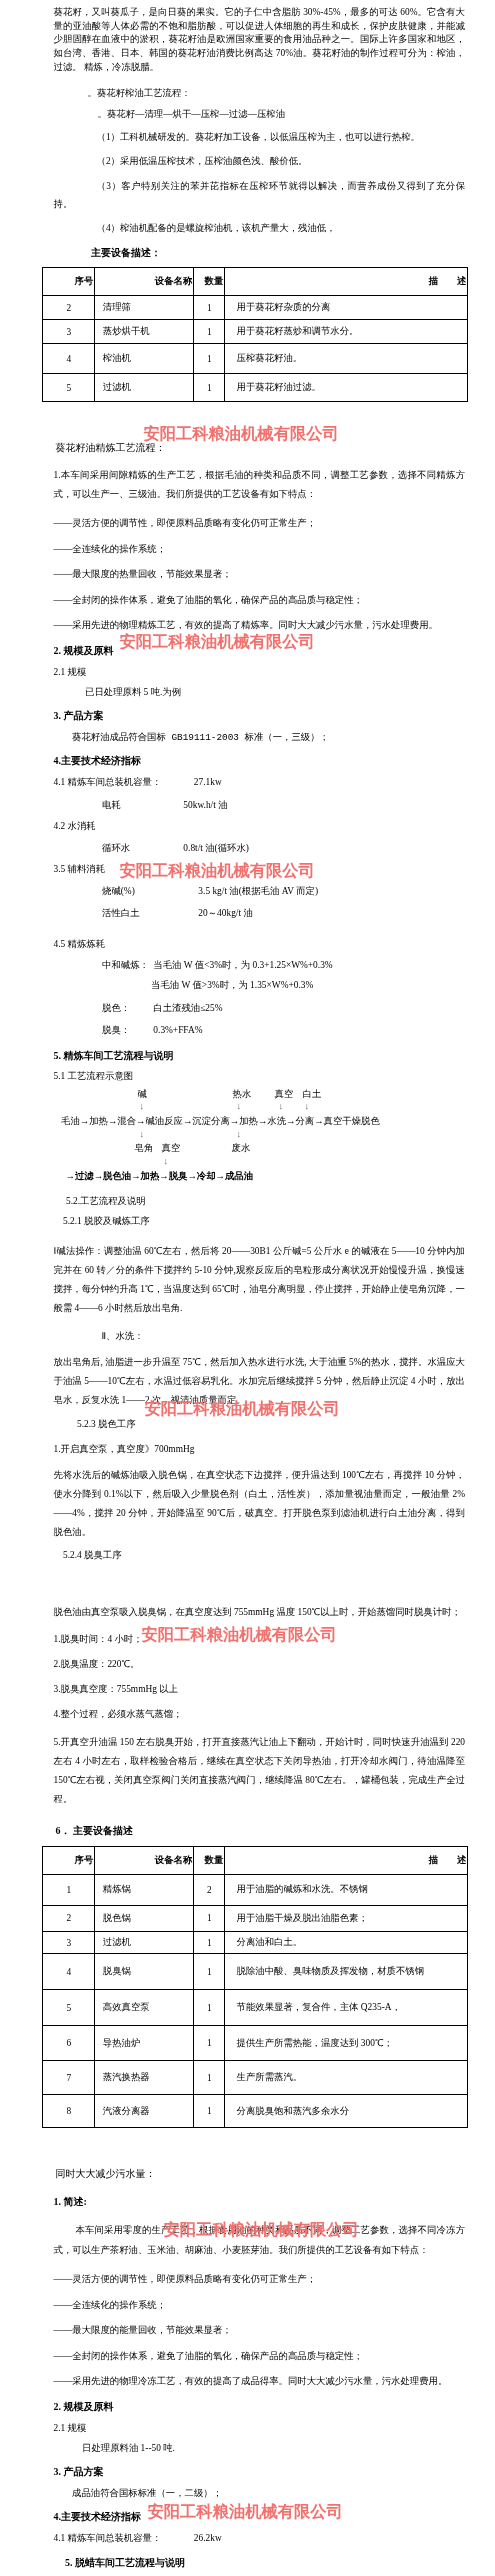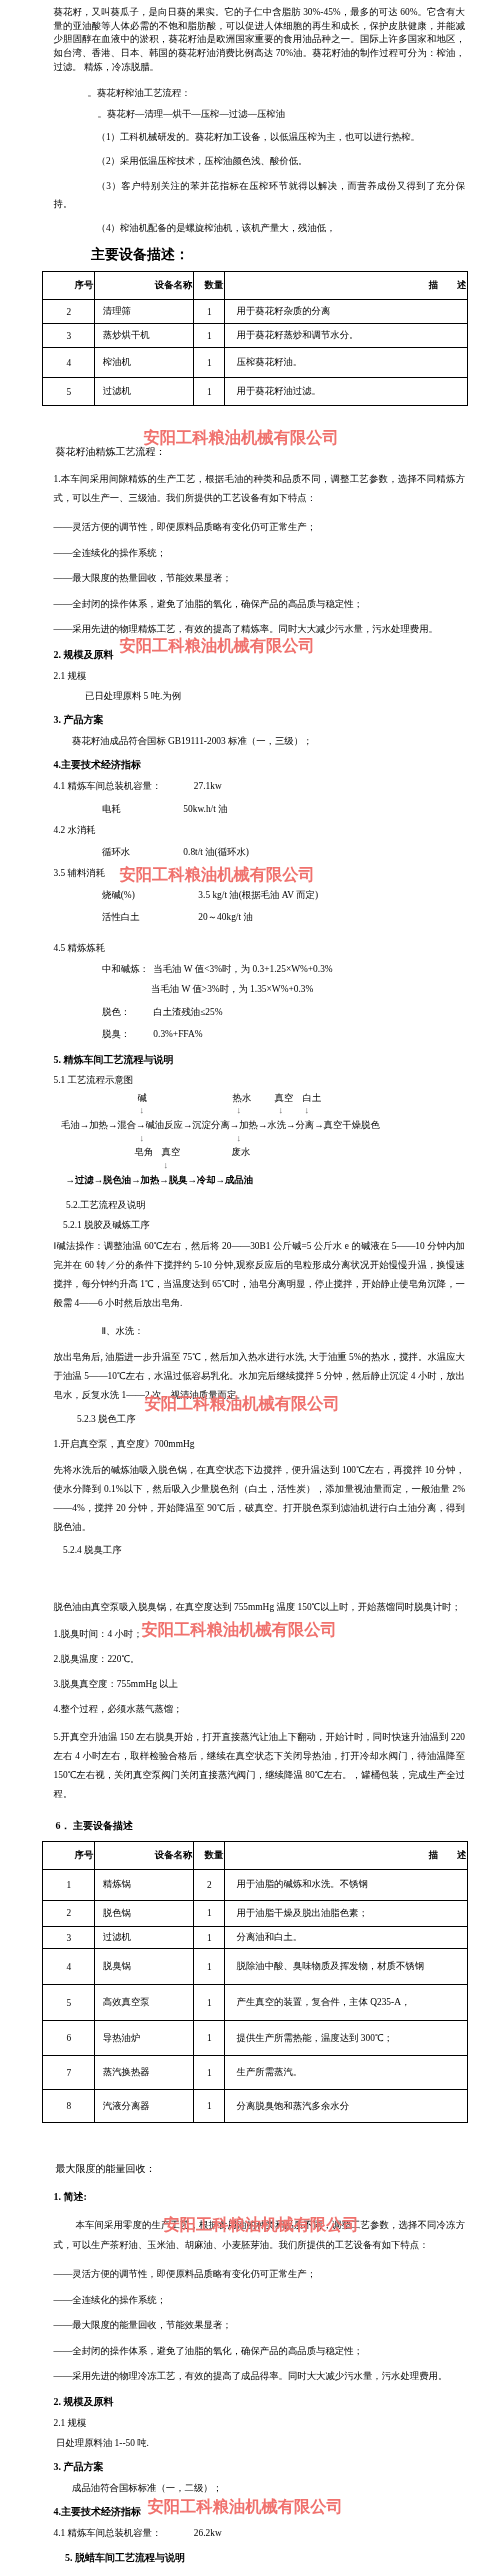--- a/index.html
+++ b/index.html
@@ -5,21 +5,21 @@
   html,body{margin:0;padding:0;background:#fff;}
   .page{position:relative;width:496px;height:2576px;background:#fff;overflow:hidden;
         font-family:"Liberation Serif",serif;color:#000;}
   .content{padding:0 31px 0 36px;font-size:9.4px;}
   .t-center{text-align:center;}
   .doc-title{padding-top:8.8px;font-size:10px;font-weight:bold;}
   .p1{margin:6.3px 0 0 17.5px;line-height:13.6px;text-align:justify;}
   .bullet1{margin:12.5px 0 0 17.5px;text-indent:34px;line-height:13.8px;}
   .bullet2{margin:7.5px 0 0 17.5px;text-indent:44px;line-height:13.8px;}
   .item{margin:6.3px 0 0 17.5px;text-indent:43px;line-height:18px;text-align:justify;}
-  .equip-h{margin:8.8px 0 0 55px;font-weight:bold;font-size:14px;}
+  .equip-h{margin:8.8px 0 0 55px;font-weight:bold;font-size:10px;}
   table.tbl{border-collapse:collapse;margin:7.5px 0 0 6.3px;table-layout:fixed;width:413px;}
   table.tbl th,table.tbl td{border:0.6px solid #000;font-size:9.4px;vertical-align:middle;}
   table.tbl{border:1.3px solid #000;}
   table.tbl th{font-weight:bold;white-space:pre;text-align:right;height:25px;}
   td.c{text-align:center;}
   td.n{text-align:left;padding-left:7.5px;}
   td.d{text-align:left;padding-left:11.3px;}
   .col-no{width:49px;}.col-name{width:96px;}.col-qty{width:28px;}.col-desc{width:240px;}
   .rel{position:relative;}
   .wm{position:absolute;color:#f0716d;font-family:"Liberation Sans",sans-serif;
@@ -119,21 +119,21 @@
     <div class="feature rel">
       <div class="wm" style="top:16.3px;left:66px;">安阳工科粮油机械有限公司</div>
       <span>——采用先进的物理精炼工艺，有效的提高了精炼率。同时大大减少污水量，污水处理费用。</span>
     </div>
 
     <div class="bh">2. 规模及原料</div>
     <div class="sh">2.1 规模</div>
     <div class="sh ind">已日处理原料 5 吨.为例</div>
 
     <div class="bh">3. 产品方案</div>
-    <div class="sh" style="margin-left:36px;">葵花籽油成品符合国标 GB19111-2003 标准（一，三级）；</div>
+    <div class="sh" style="margin-left:36px;font-family:Liberation Mono, monospace;">葵花籽油成品符合国标 GB19111-2003 标准（一，三级）；</div>
 
     <div class="bh">4.主要技术经济指标</div>
 
     <div class="kv">
       <span class="k k220">4.1 精炼车间总装机容量：</span>
       <span class="v">27.1kw</span>
     </div>
     <div class="kv2">
       <span class="k k127">电耗</span>
       <span class="v">50kw.h/t 油</span>
@@ -191,21 +191,21 @@
       <span class="dab" style="left:81px;top:54px;">皂角</span>
       <span class="dab" style="left:108px;top:54px;">真空</span>
       <span class="dab" style="left:178px;top:54px;">废水</span>
       <span class="dab arr" style="left:110px;top:68px;">↓</span>
       <span class="dab" style="left:12px;top:82px;font-weight:bold;">→过滤→脱色油→加热→脱臭→冷却→成品油</span>
     </div>
 
     <div class="h52x">5.2.工艺流程及说明</div>
     <div class="h521x">5.2.1 脱胶及碱炼工序</div>
 
-    <div class="par" style="margin-top:5px;">Ⅰ碱法操作：调整油温 60℃左右，然后将 20——30B1 公斤碱=5 公斤水 e 的碱液在 5——10 分钟内加完并在 60 转／分的条件下搅拌约 5-10 分钟,观察反应后的皂粒形成分离状况开始慢慢升温，换慢速搅拌，每分钟约升高 1℃，当温度达到 65℃时，油皂分离明显，停止搅拌，开始静止使皂角沉降，一般需 4——6 小时然后放出皂角.</div>
+    <div class="par" style="margin-top:14px;">Ⅰ碱法操作：调整油温 60℃左右，然后将 20——30B1 公斤碱=5 公斤水 e 的碱液在 5——10 分钟内加完并在 60 转／分的条件下搅拌约 5-10 分钟,观察反应后的皂粒形成分离状况开始慢慢升温，换慢速搅拌，每分钟约升高 1℃，当温度达到 65℃时，油皂分离明显，停止搅拌，开始静止使皂角沉降，一般需 4——6 小时然后放出皂角.</div>
 
     <div class="sh" style="margin-top:11.3px;padding-left:48px;">Ⅱ、水洗：</div>
 
     <div class="par rel" style="margin-top:10px;">
       <div class="wm" style="top:46px;left:91px;">安阳工科粮油机械有限公司</div>
       <span>放出皂角后, 油脂进一步升温至 75℃，然后加入热水进行水洗, 大于油重 5%的热水，搅拌。水温应大于油温 5——10℃左右，水温过低容易乳化。水加完后继续搅拌 5 分钟，然后静止沉淀 4 小时，放出皂水，反复水洗 1——2 次，视清油质量而定。</span>
     </div>
 
     <div class="h523">5.2.3  脱色工序</div>
     <div class="sh" style="margin-top:11.3px;">1.开启真空泵，真空度》700mmHg</div>
@@ -257,21 +257,21 @@
       <tr style="height:36px;">
         <td class="c">4</td>
         <td class="n">脱臭锅</td>
         <td class="c">1</td>
         <td class="d">脱除油中酸、臭味物质及挥发物，材质不锈钢</td>
       </tr>
       <tr style="height:36px;">
         <td class="c">5</td>
         <td class="n">高效真空泵</td>
         <td class="c">1</td>
-        <td class="d">产生真空的装置，复合件，主体 Q235-A，</td>
+        <td class="d">节能效果显著，复合件，主体 Q235-A，</td>
       </tr>
       <tr style="height:35px;">
         <td class="c">6</td>
         <td class="n">导热油炉</td>
         <td class="c">1</td>
         <td class="d">提供生产所需热能，温度达到 300℃；</td>
       </tr>
       <tr style="height:34px;">
         <td class="c">7</td>
         <td class="n">蒸汽换热器</td>
@@ -280,38 +280,38 @@
       </tr>
       <tr style="height:32.5px;">
         <td class="c">8</td>
         <td class="n">汽液分离器</td>
         <td class="c">1</td>
         <td class="d">分离脱臭饱和蒸汽多余水分</td>
       </tr>
     </tbody>
       </table>
 
-    <div class="sec-label">最大限度的能量回收：</div>
+    <div class="sec-label">同时大大减少污水量：</div>
 
     <div class="bh" style="margin-top:13.8px;">1. 简述:</div>
 
     <div class="p3-intro rel">
       <div class="wm" style="top:-1.3px;left:88px;">安阳工科粮油机械有限公司</div>
       <span>本车间采用零度的生产工艺，根据食用油的种类和品质不同，调整工艺参数，选择不同冷冻方式，可以生产茶籽油、玉米油、胡麻油、小麦胚芽油。我们所提供的工艺设备有如下特点：</span>
     </div>
 
     <div class="feature" style="margin-top:10px;">——灵活方便的调节性，即便原料品质略有变化仍可正常生产；</div>
     <div class="feature">——全连续化的操作系统；</div>
     <div class="feature">——最大限度的能量回收，节能效果显著；</div>
     <div class="feature">——全封闭的操作体系，避免了油脂的氧化，确保产品的高品质与稳定性；</div>
     <div class="feature">——采用先进的物理冷冻工艺，有效的提高了成品得率。同时大大减少污水量，污水处理费用。</div>
 
     <div class="bh">2. 规模及原料</div>
     <div class="sh">2.1 规模</div>
-    <div class="sh" style="margin-left:20px;">日处理原料油 1--50 吨.</div>
+    <div class="sh" style="margin-left:46px;">日处理原料油 1--50 吨.</div>
 
     <div class="bh">3. 产品方案</div>
     <div class="sh" style="margin-left:36px;">成品油符合国标标准（一，二级）；</div>
 
     <div class="bh rel">
       <div class="wm" style="top:-8.8px;left:94px;">安阳工科粮油机械有限公司</div>
       <span>4.主要技术经济指标</span>
     </div>
 
     <div class="kv">

